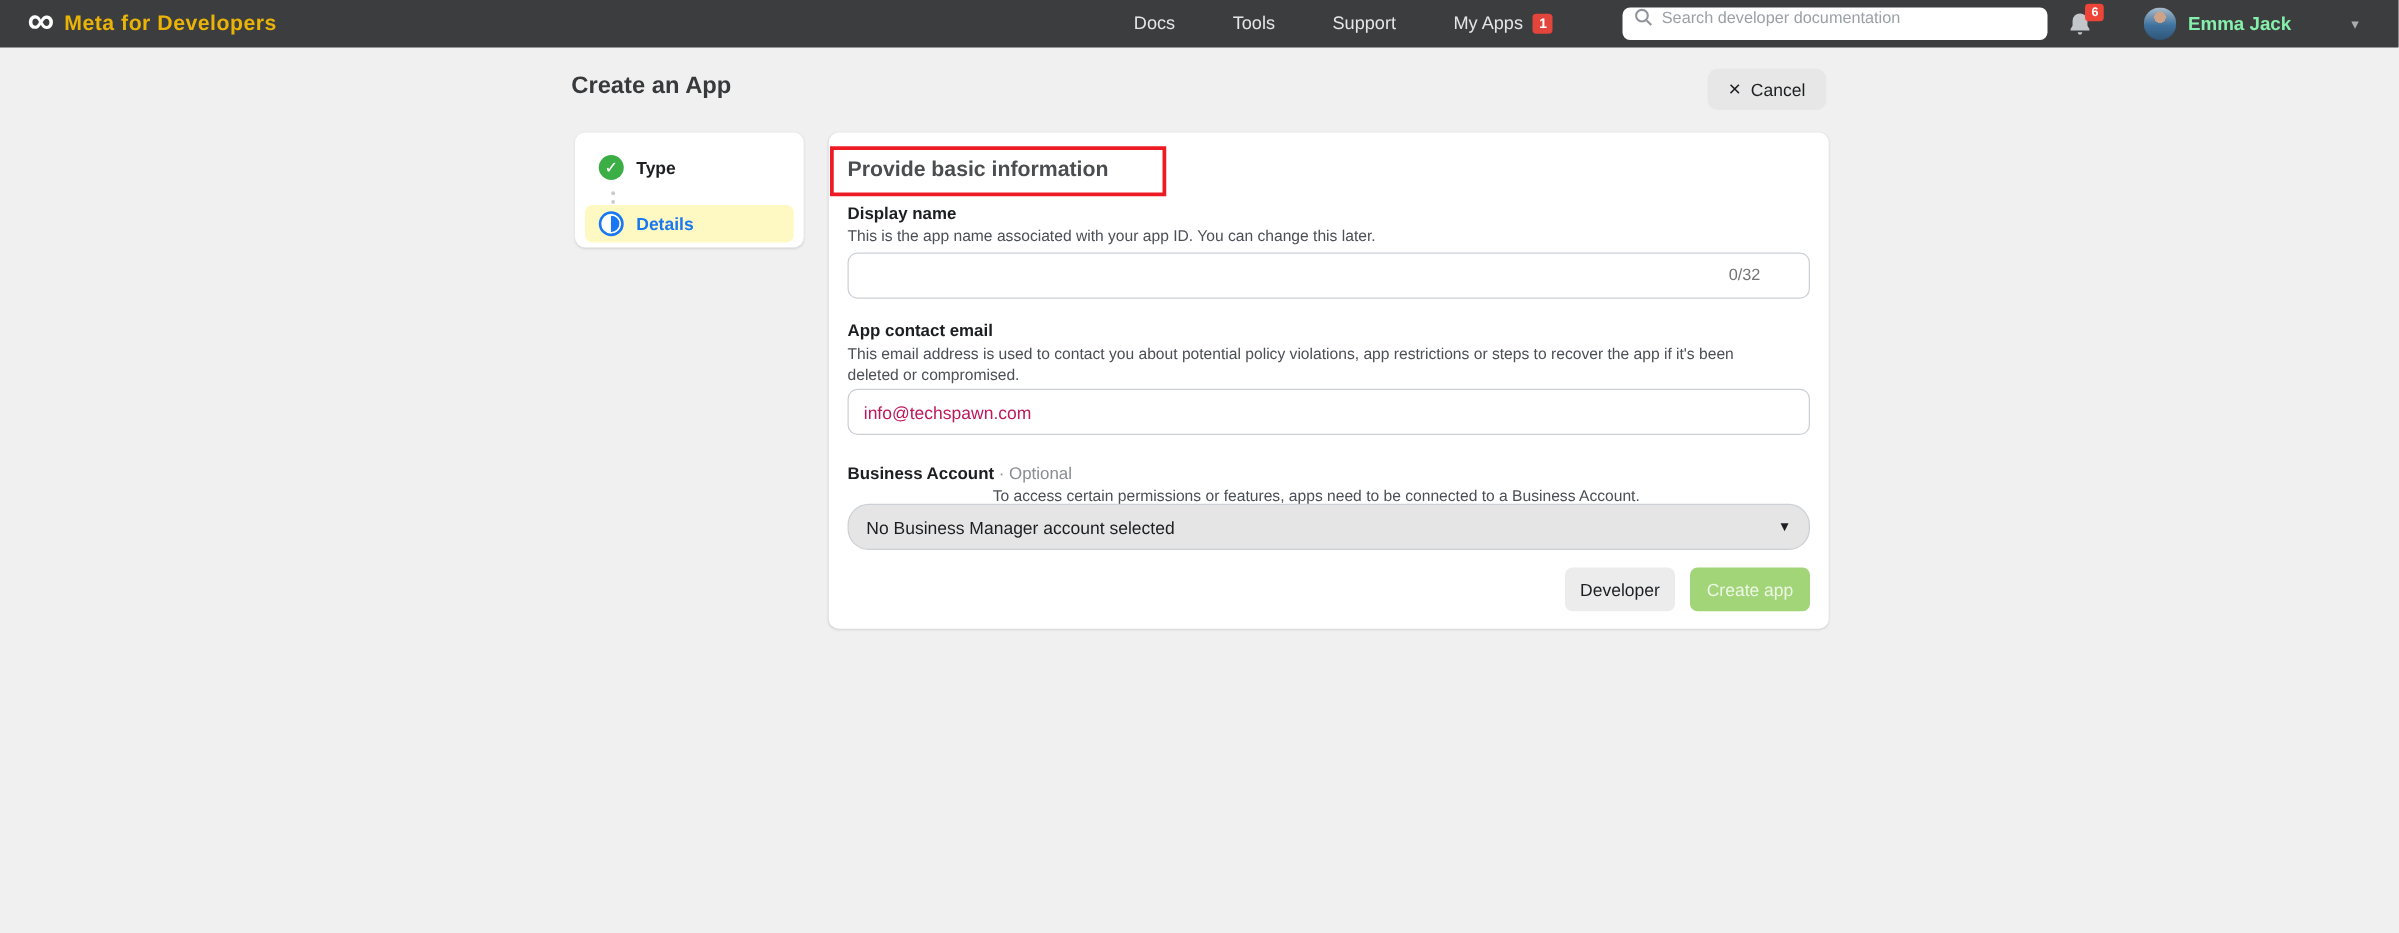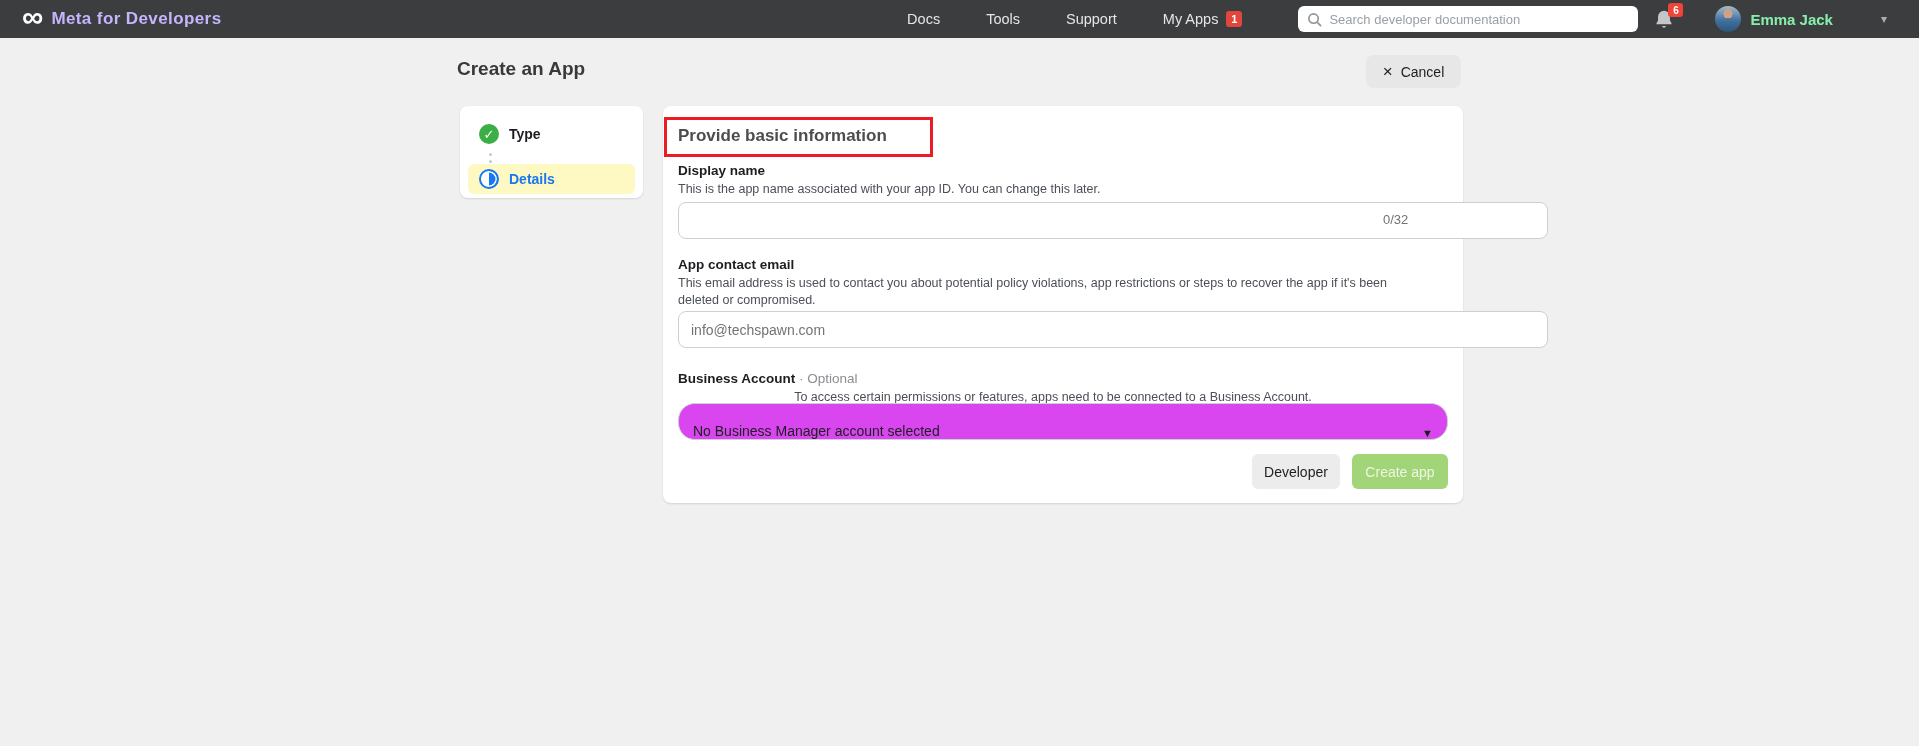--- a/index.html
+++ b/index.html
@@ -12,30 +12,30 @@
     color: #1c1e21;
   }
 
   
   .header {
     position: absolute; top:0; left:0; width:1919px; height:38px;
     background:#3c3d3e; display:flex; align-items:center;
   }
   .logo { display:flex; align-items:center; margin-left:22px; cursor:pointer; }
   .infinity { color:#fff; font-size:30px; font-weight:700; line-height:30px; margin-right:8px; transform:translateY(-2px); }
-  .logo-text { color:#c4b5fd; font-size:17px; font-weight:600; letter-spacing:.4px; }
+  .logo-text { color:#eab308; font-size:17px; font-weight:600; letter-spacing:.4px; }
   .nav { display:flex; align-items:center; gap:46px; margin-left:auto; }
   .nav-item { color:#e4e6ea; font-size:14.5px; text-decoration:none; display:flex; gap:8px; cursor:pointer; }
   .nav-badge {
     background:#e2453b; color:#fff; font-size:11px; font-weight:700;
     min-width:16px; height:16px; border-radius:3px; display:flex; align-items:center; justify-content:center; padding:0 4px;
   }
   .search-box {
     margin-left:56px; width:340px; height:26px; background:#fff; border-radius:6px;
-    display:flex; align-items:center; padding:0 9px;
+    display:flex; align-items:flex-start; padding:0 9px;
   }
   .search-box input {
     border:none; outline:none; flex:1; font-size:13px; color:#1c1e21; background:transparent;
     font-family:"Liberation Sans","DejaVu Sans",sans-serif;
   }
   .search-box input::placeholder { color:#9aa0a6; }
   .bell-wrap { position:relative; margin-left:15px; cursor:pointer; width:22px; height:24px; }
   .bell-badge {
     position:absolute; top:-4px; right:-8px; background:#ef4438; color:#fff;
     font-size:10px; font-weight:700; min-width:15px; height:14px; border-radius:3px;
@@ -87,30 +87,30 @@
   
   .annotation-box {
     position:absolute; left:1px; top:11px; width:269px; height:40px;
     border:3px solid #ed1c24; pointer-events:none;
   }
   .form-heading { position:absolute; left:15px; top:20px; font-size:17px; font-weight:700; color:#4b4d4f; }
   .field-label { position:absolute; left:15px; font-size:13.5px; font-weight:700; color:#1c1e21; }
   .optional-tag { font-weight:400; color:#8a8d91; }
   .field-help { position:absolute; left:15px; font-size:12.5px; color:#4b4f56; line-height:17px; width:750px; }
   .text-input {
-    position:absolute; left:15px; width:870px; height:37px;
-    border:1px solid #ccd0d5; border-radius:8px; font-size:14px; color:#737373;
+    position:absolute; left:15px; width:770px; height:37px;
+    border:1px solid #ccd0d5; border-radius:8px; font-size:14px; color:#be185d;
     padding:0 60px 0 12px; outline:none; background:#fff;
     font-family:"Liberation Sans","DejaVu Sans",sans-serif;
   }
   .char-counter { position:absolute; left:720px; top:106px; font-size:13px; color:#737373; }
   .select-box {
     position:absolute; left:15px; top:297px; width:770px; height:37px;
-    border:1px solid #ccd0d5; border-radius:17px; background:#d946ef; cursor:pointer;
-    display:flex; align-items:flex-end; padding:0 14px; font-size:14px; color:#1c1e21;
+    border:1px solid #ccd0d5; border-radius:17px; background:#e5e5e5; cursor:pointer;
+    display:flex; align-items:center; padding:0 14px; font-size:14px; color:#1c1e21;
   }
   .select-caret { margin-left:auto; font-size:11px; color:#1c1e21; }
   .agreement { position:absolute; left:15px; top:365px; font-size:13.5px; color:#1c1e21; }
   .agreement a { color:#1b74e4; text-decoration:none; cursor:pointer; }
   .prev-btn {
     position:absolute; left:589px; top:348px; width:88px; height:35px;
     background:#ececed; border:none; border-radius:6px; font-size:14px; color:#1c1e21;
     cursor:pointer; font-family:inherit;
   }
   .create-btn {

